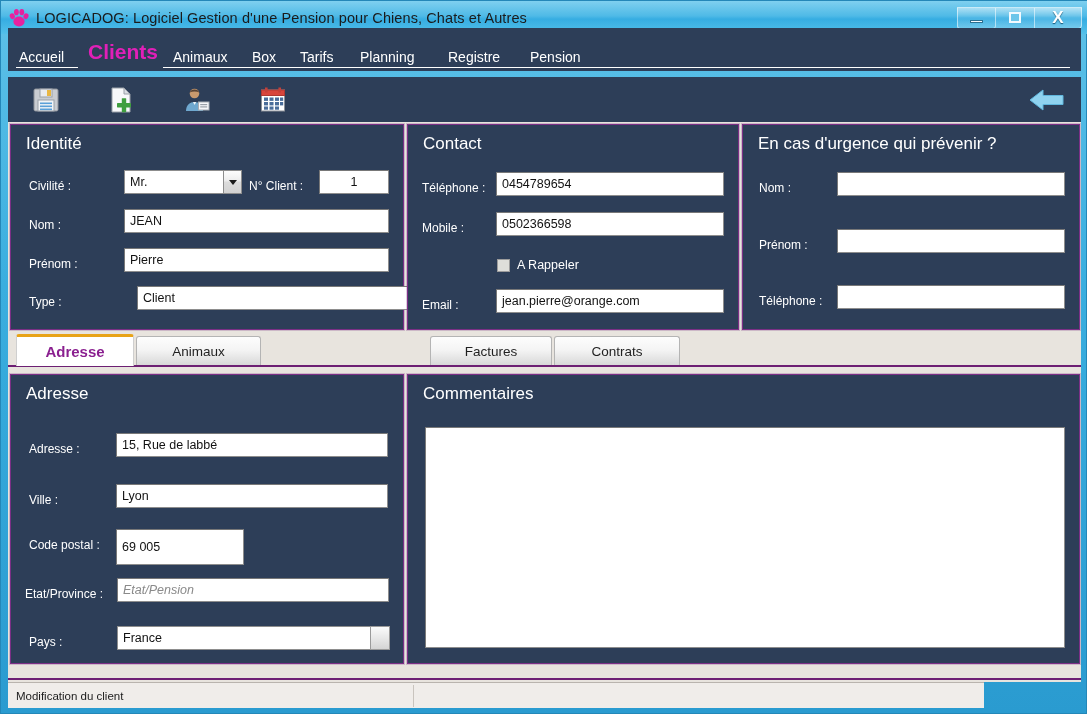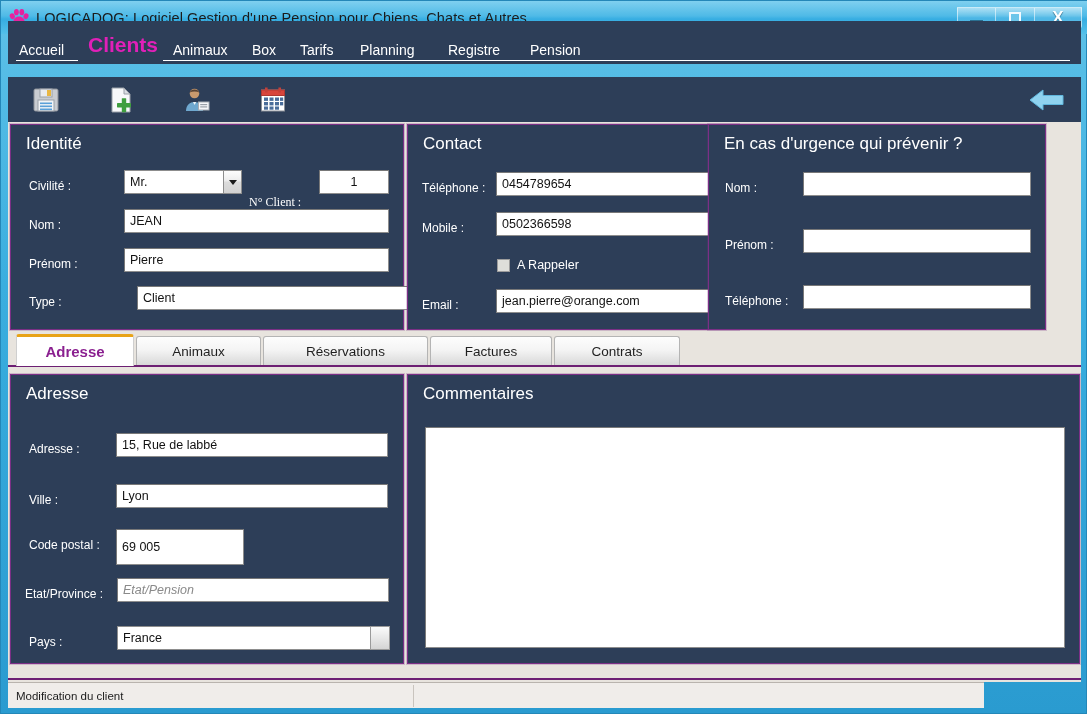--- a/index.html
+++ b/index.html
@@ -52,21 +52,21 @@
   .glyph-min { width: 13px; height: 3px; background: #f5fbff; border: 1px solid #2b6f90; margin-top: 7px;}
   .glyph-max { width: 12px; height: 11px; border: 2px solid #f2faff; background: #6cc6ea; }
   .glyph-close {
     font-family: "Liberation Sans", sans-serif; font-weight: bold;
     font-size: 17px; line-height: 17px; color: #ffffff;
     text-shadow: 0 1px 1px rgba(0,60,90,0.8);
   }
 
   
   #navbar {
-    position: absolute; left: 7px; top: 20px;
+    position: absolute; left: 7px; top: 27px;
     width: 1073px; height: 43px;
     background: #2d3e58;
     padding-left: 28px;
   }
   .nav-item {
     position: absolute; bottom: 6px;
     font-size: 14px; color: #ffffff; white-space: nowrap;
   }
   .nav-item.active {
     color: #e020b8; font-size: 21px; font-weight: 600; bottom: 7px;
@@ -311,21 +311,21 @@
     <div class="panel" style="left:2px; top:2px; width:394px; height:206px;">
       <div class="panel-title">Identité</div>
 
       <div class="fld-label" style="left:18px; top:54px;">Civilité :</div>
       <div class="combo" style="left:113px; top:45px; width:118px; height:24px;">
         <div class="combo-input">Mr.</div>
         <div class="combo-arrow">
             <i></i>
           </div>
       </div>
-      <div class="fld-label" style="left:238px; top:70px;font-family:Liberation Serif, serif;">N° Client :</div>
+      <div class="fld-label" style="left:238px; top:54px;">N° Client :</div>
       <div class="txt center" style="left:308px; top:45px; width:70px; height:24px;">1</div>
 
       <div class="fld-label" style="left:18px; top:93px;">Nom :</div>
       <div class="txt" style="left:113px; top:84px; width:265px; height:24px;">JEAN</div>
 
       <div class="fld-label" style="left:18px; top:132px;">Prénom :</div>
       <div class="txt" style="left:113px; top:123px; width:265px; height:24px;">Pierre</div>
 
       <div class="fld-label" style="left:18px; top:170px;">Type :</div>
       <div class="txt" style="left:126px; top:161px; width:273px; height:24px;">Client</div>
@@ -342,37 +342,36 @@
 
       <div class="chk-row" style="left:89px; top:133px;">
         <div class="chk-box"></div>
         <div class="chk-label">A Rappeler</div>
       </div>
 
       <div class="fld-label" style="left:14px; top:173px;">Email :</div>
       <div class="txt" style="left:88px; top:164px; width:228px; height:24px;">jean.pierre@orange.com</div>
     </div>
 
-    <div class="panel" style="left:700px; top:2px; width:338px; height:206px;">
+    <div class="panel" style="left:734px; top:2px; width:338px; height:206px;">
       <div class="panel-title">En cas d'urgence qui prévenir ?</div>
 
       <div class="fld-label" style="left:16px; top:56px;">Nom :</div>
       <div class="txt" style="left:94px; top:47px; width:228px; height:24px;"></div>
 
       <div class="fld-label" style="left:16px; top:113px;">Prénom :</div>
       <div class="txt" style="left:94px; top:104px; width:228px; height:24px;"></div>
 
       <div class="fld-label" style="left:16px; top:169px;">Téléphone :</div>
       <div class="txt" style="left:94px; top:160px; width:228px; height:24px;"></div>
     </div>
 
     <div id="tabstrip">
       <div class="tab active" style="left:8px;   width:118px;">Adresse</div>
       <div class="tab" style="left:128px; width:125px;">Animaux</div>
-      <div class="tab" style="left:255px; width:165px;">Réservations</div>
       <div class="tab" style="left:422px; width:122px;">Factures</div>
       <div class="tab" style="left:546px; width:126px;">Contrats</div>
     </div>
     <div id="tab-underline"></div>
 
     <div class="panel" style="left:2px; top:252px; width:394px; height:290px;">
       <div class="panel-title">Adresse</div>
 
       <div class="fld-label" style="left:18px; top:67px;">Adresse :</div>
       <div class="txt" style="left:105px; top:58px; width:272px; height:24px;">15, Rue de labbé</div>

